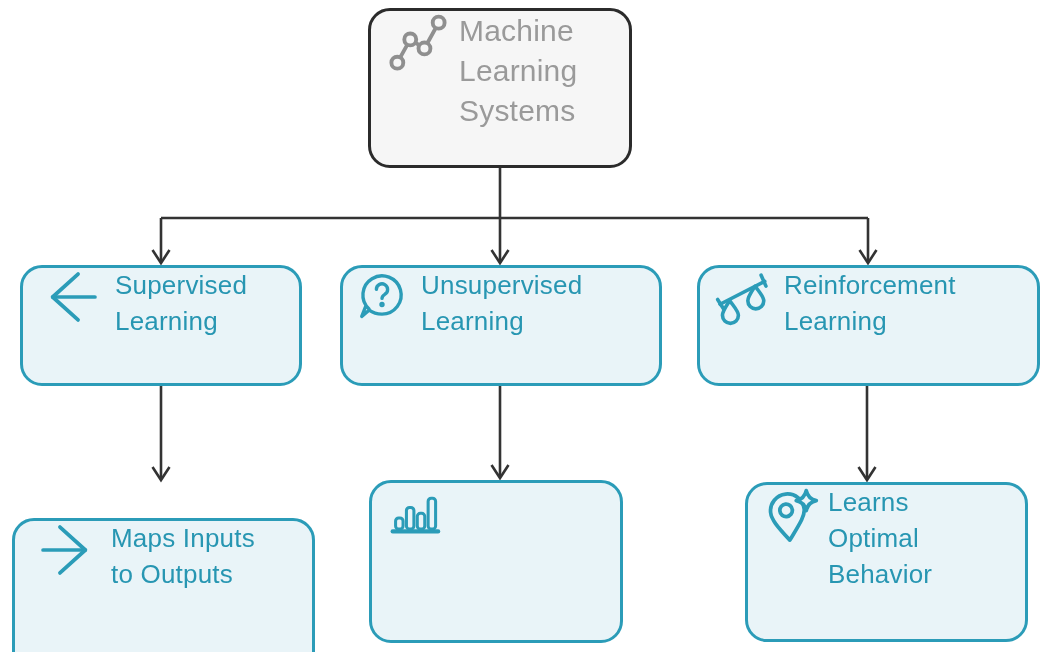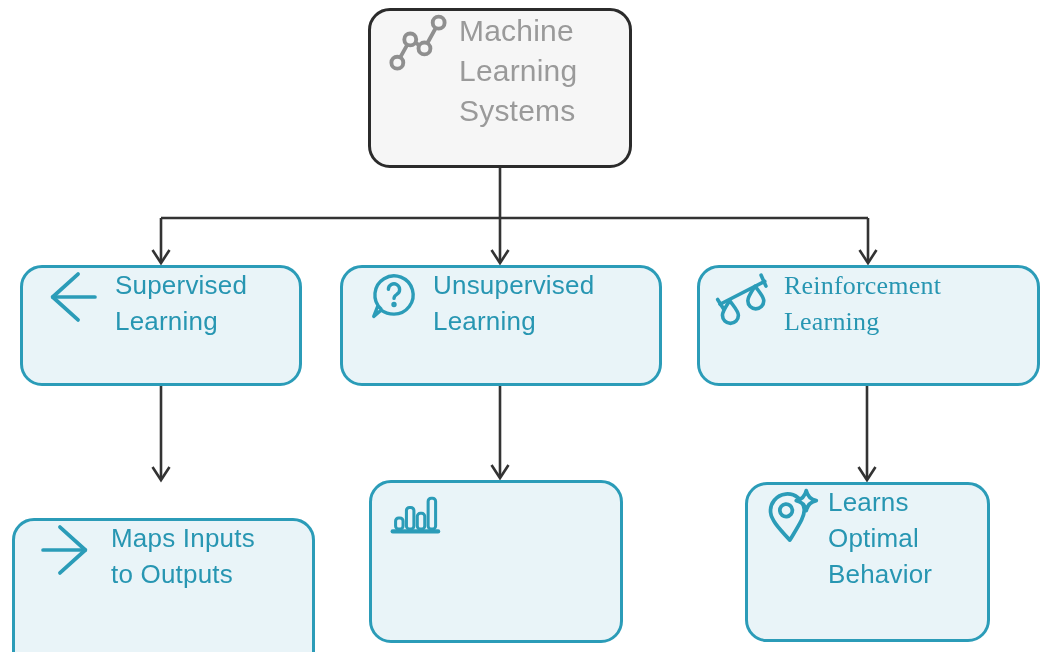--- a/index.html
+++ b/index.html
@@ -40,25 +40,25 @@
     letter-spacing:0.2px;
   }
   .node.root-style .label{font-size:30px;line-height:1.33;}
   .icon{flex:0 0 auto;display:flex;align-items:center;justify-content:center;color:var(--accent-teal);}
   .node.root-style .icon{color:#8F8F8F;}
   .icon svg{display:block;}
 
   
   .n-root  {left:368px;top:8px;  width:264px;height:160px;padding-left:16px;gap:10px;}
   .n-sup   {left:20px; top:265px;width:282px;height:121px;padding-left:20px;gap:14px;}
-  .n-unsup {left:340px;top:265px;width:322px;height:121px;padding-left:24px;gap:12px;}
-  .n-reinf {left:697px;top:265px;width:343px;height:121px;padding-left:14px;gap:12px;font-family:Liberation Serif, serif;}
+  .n-unsup {left:340px;top:265px;width:322px;height:121px;padding-left:12px;gap:12px;}
+  .n-reinf {left:697px;top:265px;width:343px;height:121px;padding-left:14px;gap:12px;}
   .n-maps  {left:12px; top:482px;width:303px;height:160px;padding-left:22px;gap:16px;margin-top:36px;}
   .n-disc  {left:369px;top:480px;width:254px;height:163px;padding-left:16px;gap:14px;}
-  .n-learns{left:745px;top:482px;width:245px;height:160px;padding-left:12px;gap:8px;}
+  .n-learns{left:745px;top:482px;width:283px;height:160px;padding-left:12px;gap:8px;}
 </style>
 </head>
 <body>
 
 <div class="canvas">
 
   <svg class="connectors" width="1050" height="652" viewBox="0 0 1050 652" aria-hidden="true">
 
     <path d="M500,166 L500,218"></path>
 

